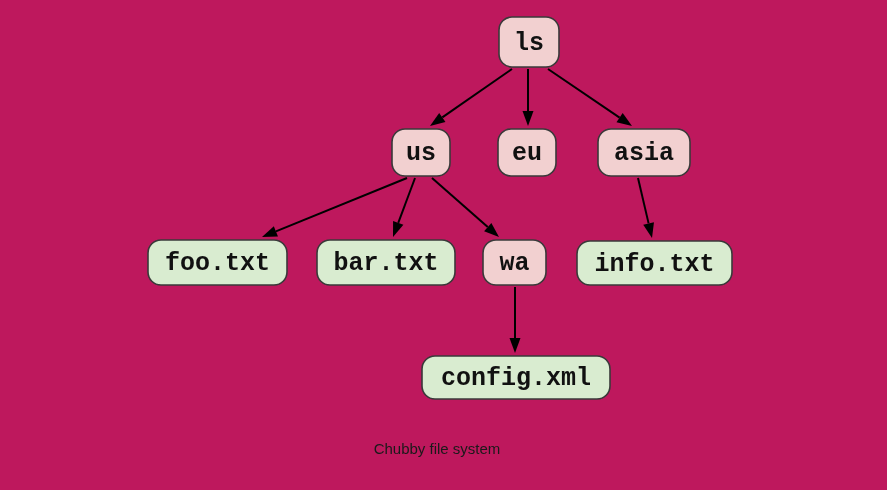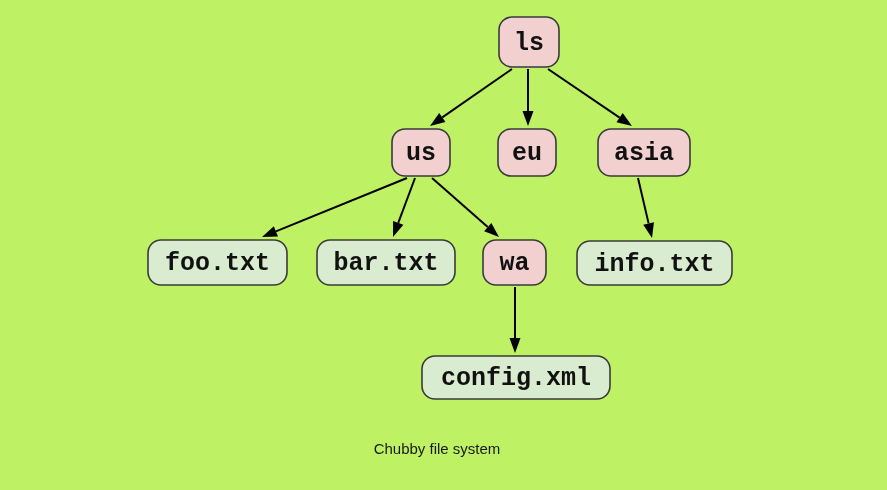--- a/index.html
+++ b/index.html
@@ -11,21 +11,21 @@
   body {
     width: 887px;
     height: 490px;
     overflow: hidden;
     font-family: "Liberation Sans", sans-serif;
   }
   #diagram-root {
     position: relative;
     width: 887px;
     height: 490px;
-    background: #bef264;
+    background: #be185d;
   }
   svg#tree-svg {
     display: block;
     width: 887px;
     height: 490px;
   }
   .node-label {
     font-family: "Liberation Mono", "DejaVu Sans Mono", monospace;
     font-size: 25px;
     font-weight: 700;

